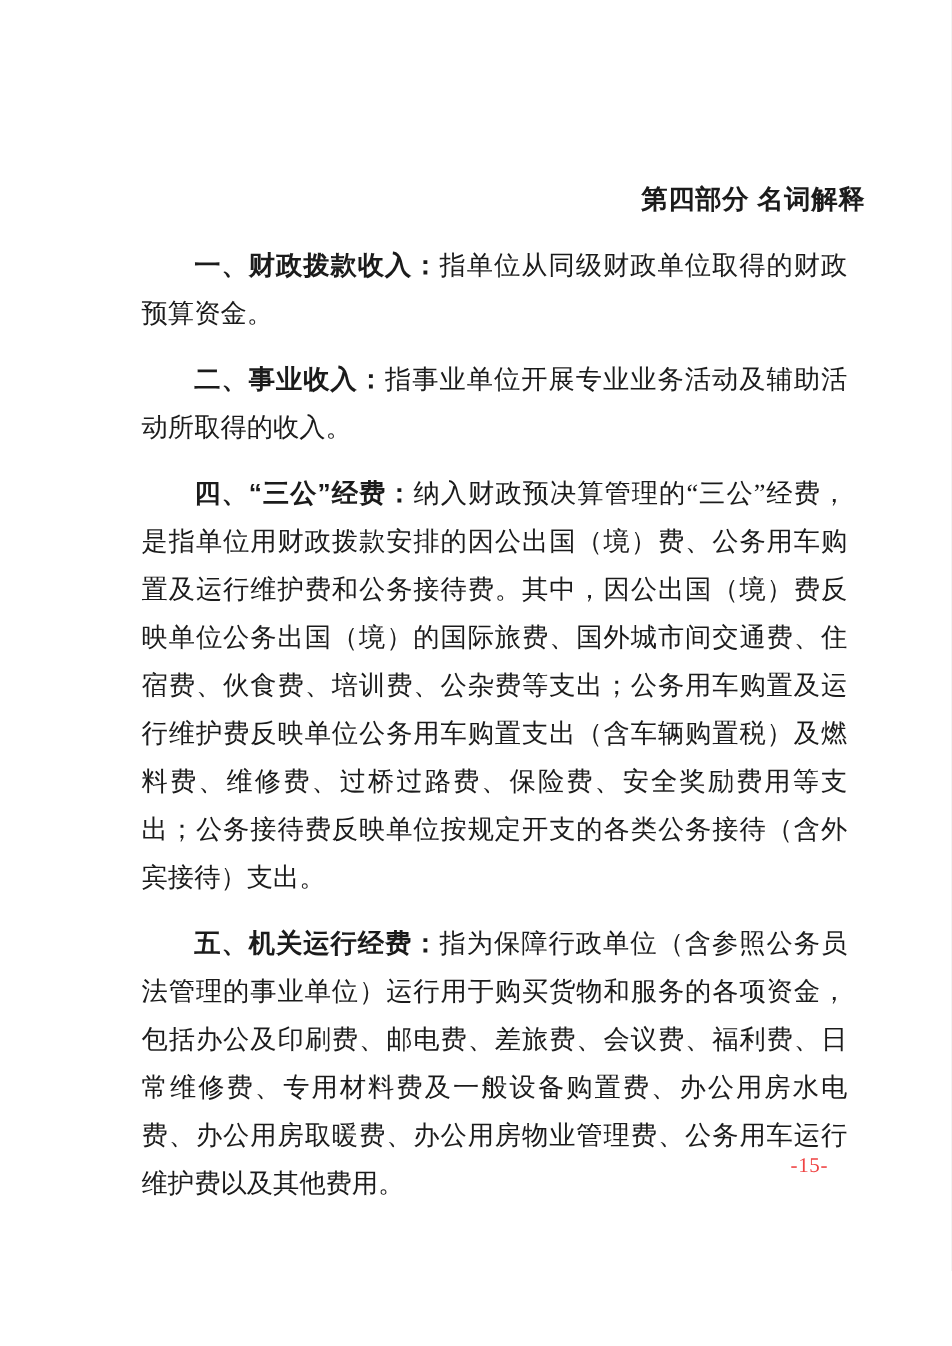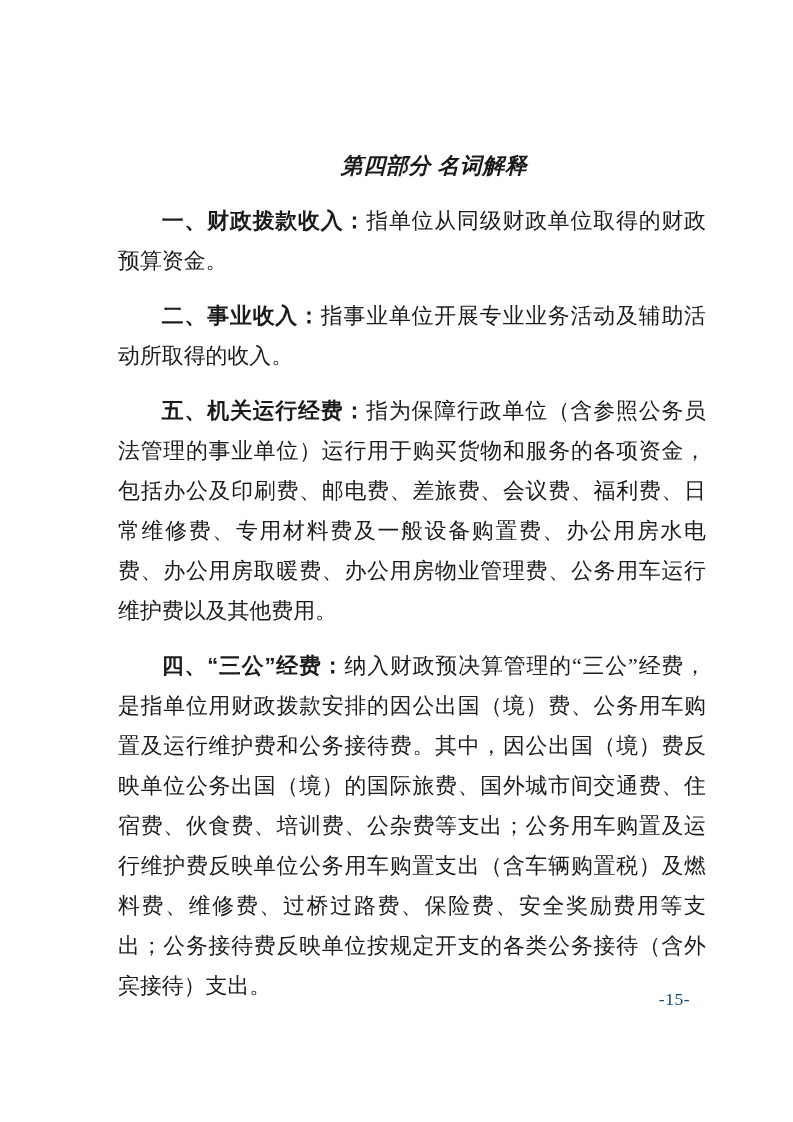--- a/index.html
+++ b/index.html
@@ -29,58 +29,57 @@
     line-break: strict;
     overflow-wrap: normal;
     color: #1b1b1b;
   }
   .doc-title {
     font-family: "Liberation Sans", "DejaVu Sans", sans-serif;
     font-weight: 700;
     font-size: 22px;
     text-indent: 2em;
     margin: 0 0 3px 0;
-    text-align: center;
+    text-align: right;
     letter-spacing: 0.5px;
-    font-style: italic;
   }
   .para {
     margin: 15px;
     text-indent: 2em;
   }
   .lead {
     font-family: "Liberation Sans", "DejaVu Sans", sans-serif;
     font-weight: 700;
   }
   .page-number {
     position: absolute;
-    top: 988px;
+    top: 960px;
     right: 103px;
     font-family: "Liberation Serif", "DejaVu Serif", serif;
     font-size: 17.5px;
     line-height: 22px;
-    color: #0c4a6e;
+    color: #ef4444;
     letter-spacing: 0.5px;
   }
 </style>
 </head>
 <body>
 
 <div class="page">
 
   <div class="text-block">
 
     <h2 class="doc-title">第四部分 名词解释</h2>
 
     <p class="para"><b class="lead">一、财政拨款收入：</b><span>指单位从同级财政单位取得的财政预算资金。</span></p>
 
     <p class="para"><b class="lead">二、事业收入：</b><span>指事业单位开展专业业务活动及辅助活动所取得的收入。</span></p>
 
 
+    <p class="para"><b class="lead">四、“三公”经费：</b><span>纳入财政预决算管理的“三公”经费，是指单位用财政拨款安排的因公出国（境）费、公务用车购置及运行维护费和公务接待费。其中，因公出国（境）费反映单位公务出国（境）的国际旅费、国外城市间交通费、住宿费、伙食费、培训费、公杂费等支出；公务用车购置及运行维护费反映单位公务用车购置支出（含车辆购置税）及燃料费、维修费、过桥过路费、保险费、安全奖励费用等支出；公务接待费反映单位按规定开支的各类公务接待（含外宾接待）支出。</span></p>
+
     <p class="para"><b class="lead">五、机关运行经费：</b><span>指为保障行政单位（含参照公务员法管理的事业单位）运行用于购买货物和服务的各项资金，包括办公及印刷费、邮电费、差旅费、会议费、福利费、日常维修费、专用材料费及一般设备购置费、办公用房水电费、办公用房取暖费、办公用房物业管理费、公务用车运行维护费以及其他费用。</span></p>
-
-    <p class="para"><b class="lead">四、“三公”经费：</b><span>纳入财政预决算管理的“三公”经费，是指单位用财政拨款安排的因公出国（境）费、公务用车购置及运行维护费和公务接待费。其中，因公出国（境）费反映单位公务出国（境）的国际旅费、国外城市间交通费、住宿费、伙食费、培训费、公杂费等支出；公务用车购置及运行维护费反映单位公务用车购置支出（含车辆购置税）及燃料费、维修费、过桥过路费、保险费、安全奖励费用等支出；公务接待费反映单位按规定开支的各类公务接待（含外宾接待）支出。</span></p>
 
   </div>
 
   <div class="page-number">-15-</div>
 
 </div>
 
 </body></html>

